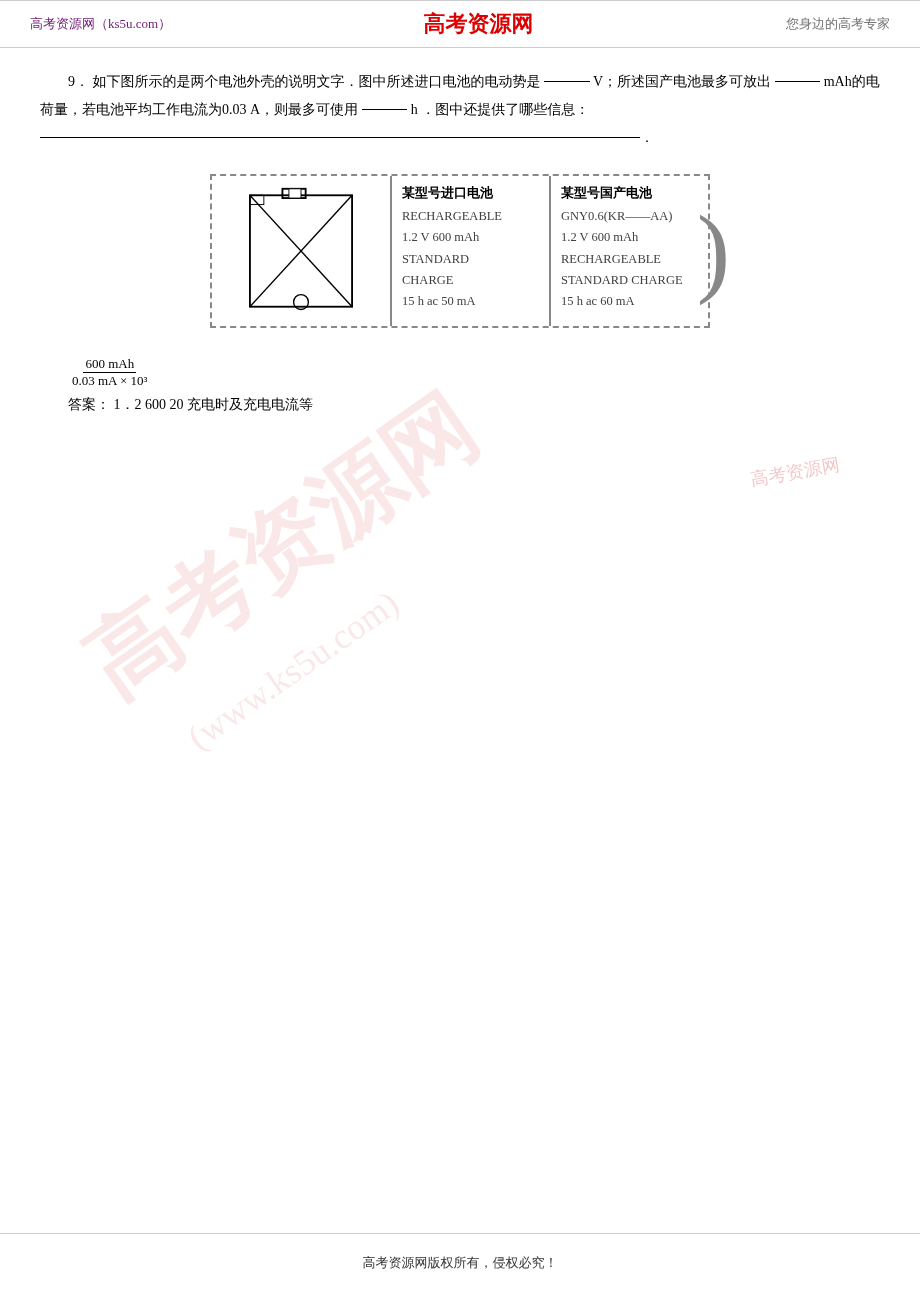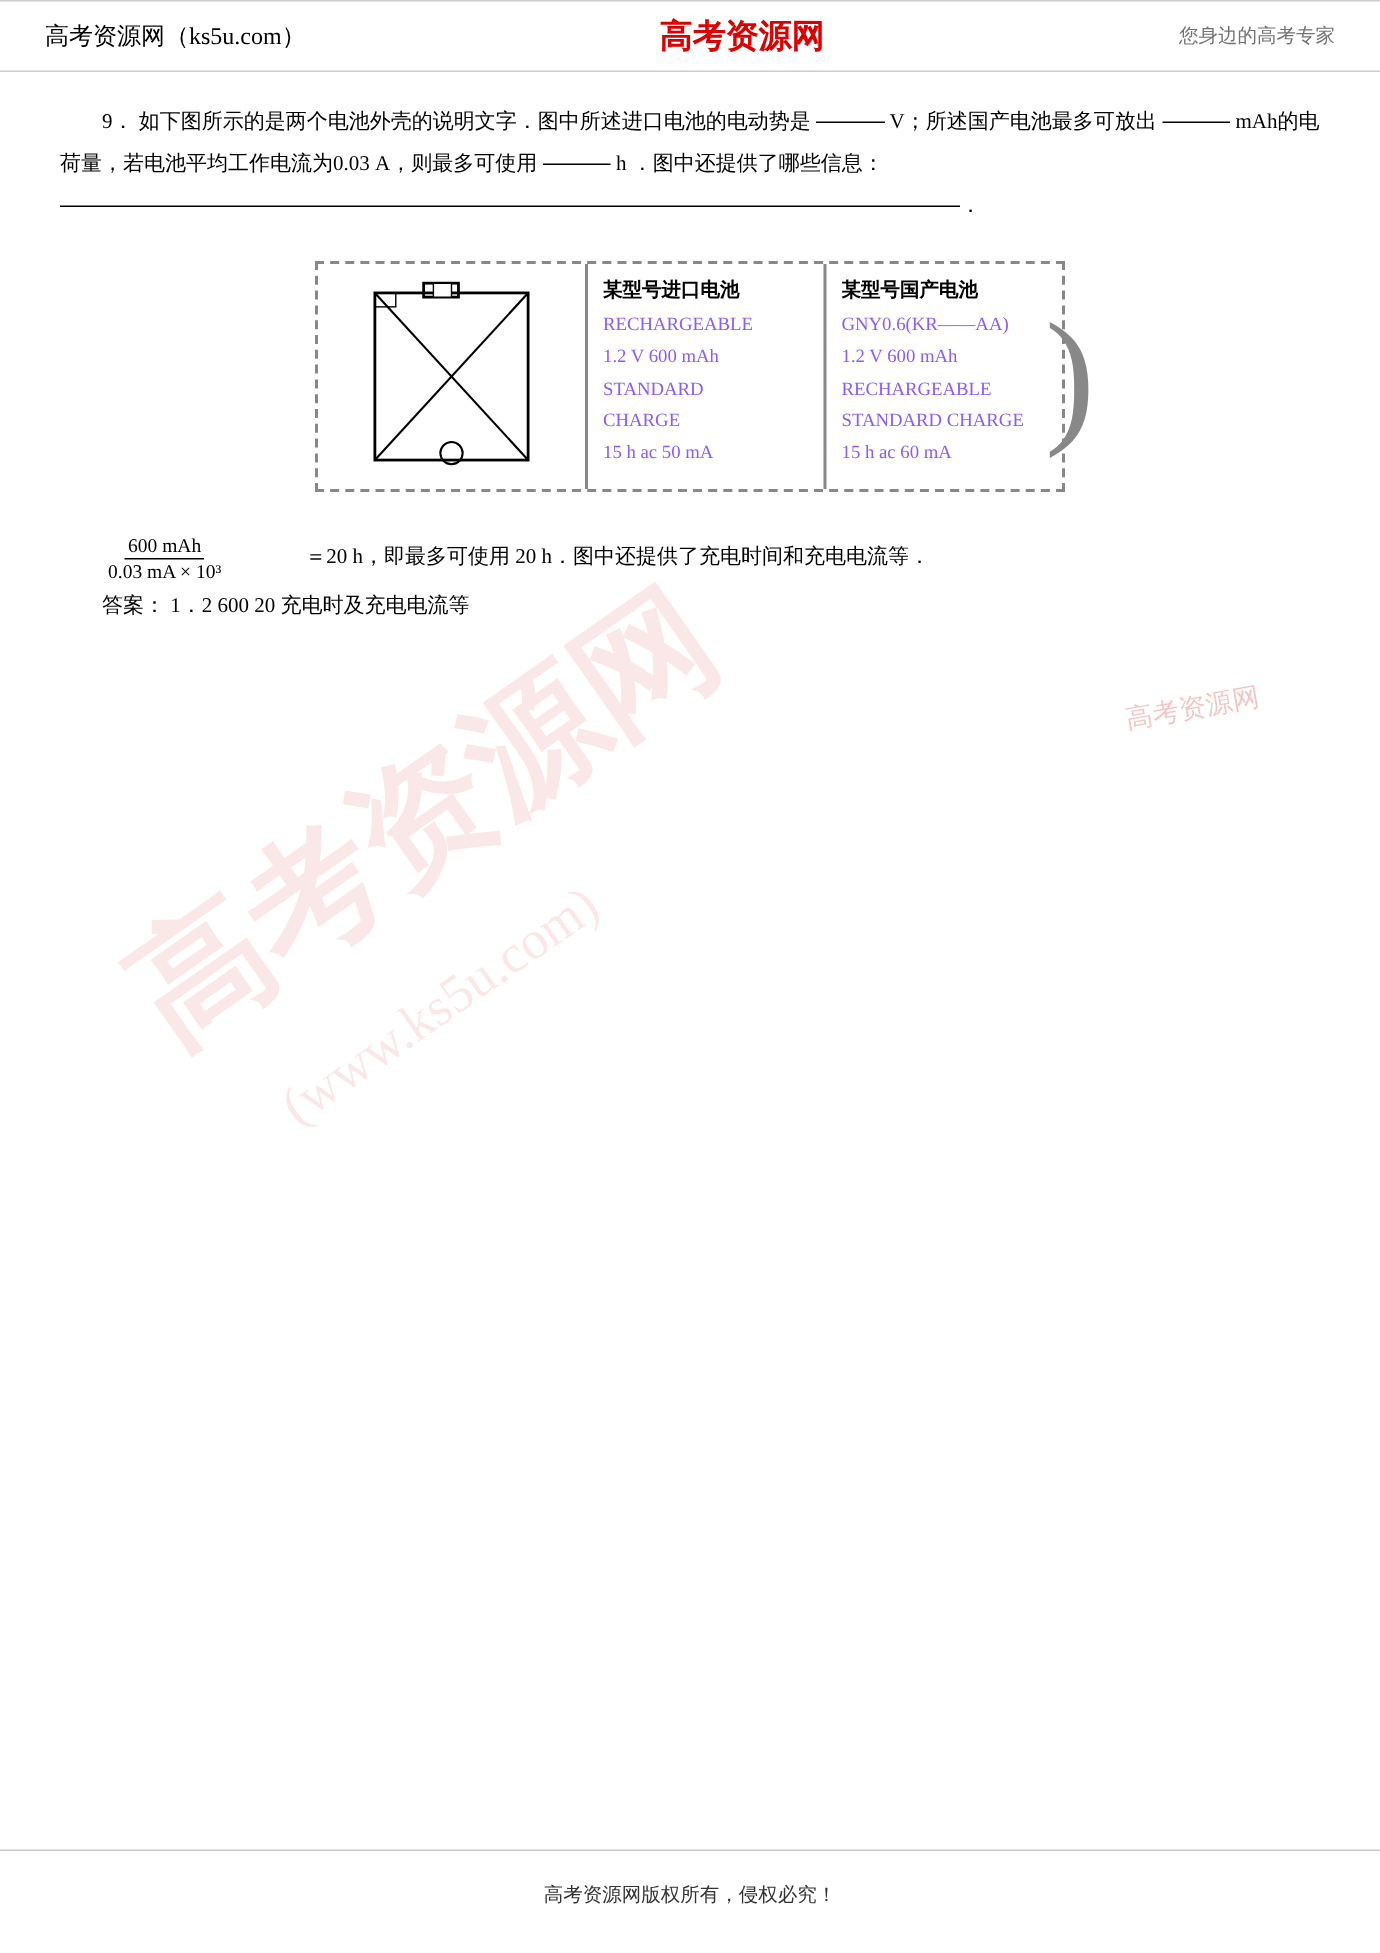--- a/index.html
+++ b/index.html
@@ -16,22 +16,22 @@
     
     .header {
       display: flex;
       justify-content: space-between;
       align-items: center;
       padding: 8px 30px;
       border-bottom: 1px solid #ccc;
       border-top: 1px solid #ccc;
     }
     .header-left {
-      font-size: 16px;
-      color: #000000;
+      font-size: 13px;
+      color: #701a75;
     }
     .header-center {
       font-size: 22px;
       font-weight: bold;
       color: #d00;
     }
     .header-right {
       font-size: 13px;
       color: #737373;
     }
@@ -90,21 +90,21 @@
     }
     .battery-col-title {
       font-size: 13px;
       font-weight: bold;
       margin-bottom: 4px;
       color: #000;
     }
     .battery-col-line {
       font-size: 12.5px;
       line-height: 1.7;
-      color: #8b5cf6;
+      color: #404040;
     }
 
     
     .analysis-block {
       margin-top: 12px;
       line-height: 1.9;
       font-size: 14px;
     }
     .analysis-text {
       text-indent: 2em;
@@ -251,21 +251,20 @@
       <span class="bracket-right" style="color:#888; font-size:100px; position:absolute; right:-22px; top:50%; transform:translateY(-50%);">)</span>
     </div>
   </div>
 
   <div class="analysis-block">
     <div style="margin-left: 2em; display:flex; align-items:center; flex-wrap:wrap; line-height:2;gap:48px;">
       <span class="fraction-block">
         <span class="fraction-num">600  mAh</span>
         <span class="fraction-den">0.03  mA × 10³</span>
       </span>
-      <span style="margin-left:4px;">＝20 h，即最多可使用 20 h．图中还提供了充电时间和充电电流等．</span>
     </div>
     <div class="answer-line">
       <span>答案：</span>
       <span>1．2  600  20  充电时及充电电流等</span>
     </div>
   </div>
 
 </div>
 
 <div class="watermark-main">

